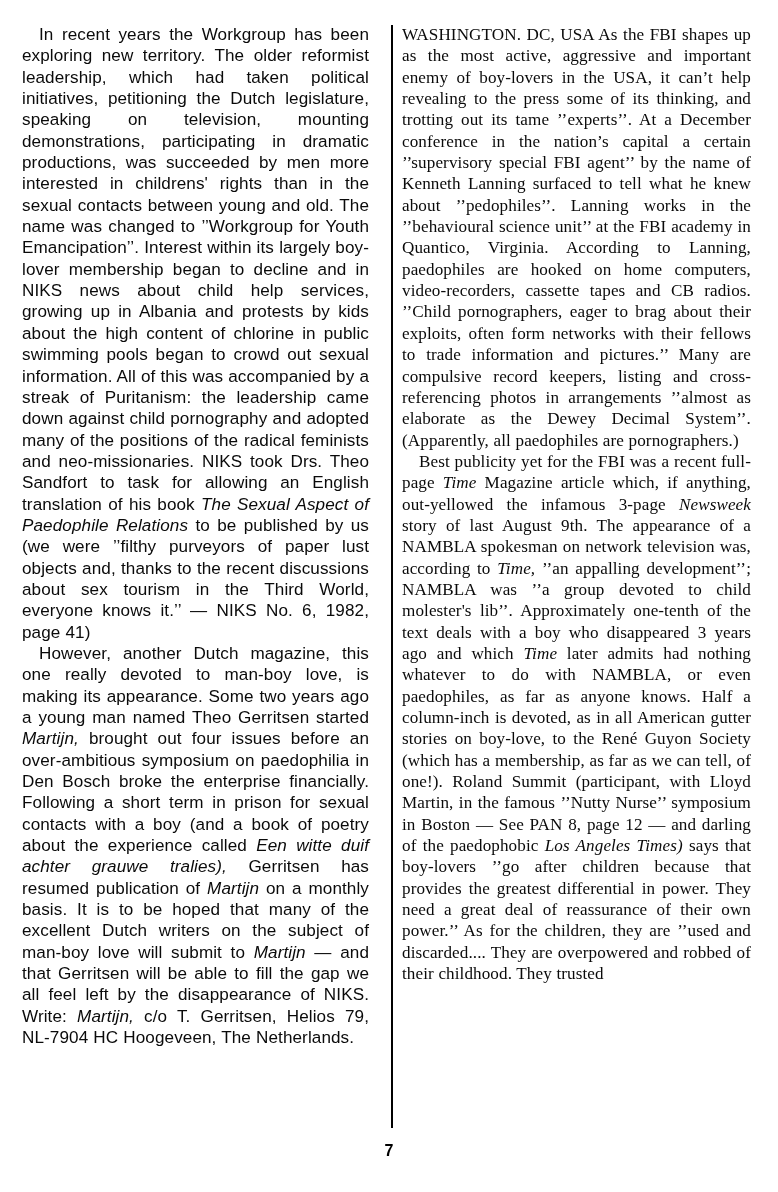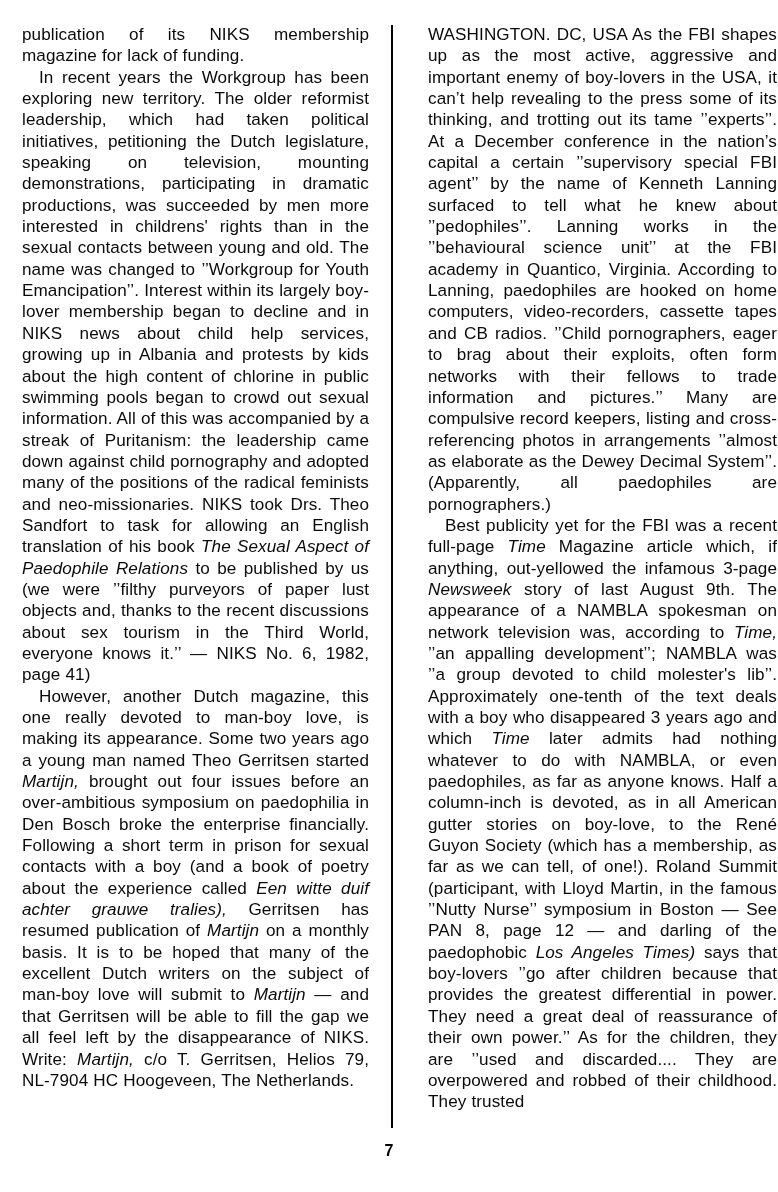--- a/index.html
+++ b/index.html
@@ -44,22 +44,23 @@
     font-weight: 400;
     color: #0a0a0a;
   }
 
   .column-left {
     left: 22px;
     width: 347px;
   }
 
   .column-right {
-    left: 428px;
+    left: 402px;
     width: 349px;
+    font-family: Liberation Serif, serif;
   }
 
   .column p {
     margin: 0;
     text-align: justify;
     text-align-last: left;
   }
 
   .column p.indent {
     text-indent: 17px;
@@ -92,21 +93,20 @@
   }
 </style>
 </head>
 <body>
 
 <div class="page">
 
   <div class="columns">
 
     <div class="column column-left">
-        <p><span>publication of its NIKS membership magazine for lack of funding.</span></p>
         <p class="indent"><span>In recent years the Workgroup has been exploring new territory. The older reformist leadership, which had taken political initiatives, petitioning the Dutch legislature, speaking on television, mounting demonstrations, participating in dramatic productions, was succeeded by men more interested in childrens' rights than in the sexual contacts between young and old. The name was changed to ’’Workgroup for Youth Emancipation’’. Interest within its largely boy-lover membership began to decline and in NIKS news about child help services, growing up in Albania and protests by kids about the high content of chlorine in public swimming pools began to crowd out sexual information. All of this was accompanied by a streak of Puritanism: the leadership came down against child pornography and adopted many of the positions of the radical feminists and neo-missionaries. NIKS took Drs. Theo Sandfort to task for allowing an English translation of his book </span><i>The Sexual Aspect of Paedophile Relations</i><span> to be published by us (we were ’’filthy purveyors of paper lust objects and, thanks to the recent discussions about sex tourism in the Third World, everyone knows it.’’ — NIKS No. 6, 1982, page 41)</span></p>
         <p class="indent"><span>However, another Dutch magazine, this one really devoted to man-boy love, is making its appearance. Some two years ago a young man named Theo Gerritsen started </span><i>Martijn,</i><span> brought out four issues before an over-ambitious symposium on paedophilia in Den Bosch broke the enterprise financially. Following a short term in prison for sexual contacts with a boy (and a book of poetry about the experience called </span><i>Een witte duif achter grauwe tralies),</i><span> Gerritsen has resumed publication of </span><i>Martijn</i><span> on a monthly basis. It is to be hoped that many of the excellent Dutch writers on the subject of man-boy love will submit to </span><i>Martijn</i><span> — and that Gerritsen will be able to fill the gap we all feel left by the disappearance of NIKS. Write: </span><i>Martijn,</i><span> c/o T. Gerritsen, Helios 79, NL-7904 HC Hoogeveen, The Netherlands.</span></p>
       </div>
 
     <div class="column-rule"></div>
 
     <div class="column column-right">
         <p><span>WASHINGTON. DC, USA As the FBI shapes up as the most active, aggressive and important enemy of boy-lovers in the USA, it can’t help revealing to the press some of its thinking, and trotting out its tame ’’experts’’. At a December conference in the nation’s capital a certain ’’supervisory special FBI agent’’ by the name of Kenneth Lanning surfaced to tell what he knew about ’’pedophiles’’. Lanning works in the ’’behavioural science unit’’ at the FBI academy in Quantico, Virginia. According to Lanning, paedophiles are hooked on home computers, video-recorders, cassette tapes and CB radios. ’’Child pornographers, eager to brag about their exploits, often form networks with their fellows to trade information and pictures.’’ Many are compulsive record keepers, listing and cross-referencing photos in arrangements ’’almost as elaborate as the Dewey Decimal System’’. (Apparently, all paedophiles are pornographers.)</span></p>
         <p class="indent"><span>Best publicity yet for the FBI was a recent full-page </span><i>Time</i><span> Magazine article which, if anything, out-yellowed the infamous 3-page </span><i>Newsweek</i><span> story of last August 9th. The appearance of a NAMBLA spokesman on network television was, according to </span><i>Time,</i><span> ’’an appalling development’’; NAMBLA was ’’a group devoted to child molester's lib’’. Approximately one-tenth of the text deals with a boy who disappeared 3 years ago and which </span><i>Time</i><span> later admits had nothing whatever to do with NAMBLA, or even paedophiles, as far as anyone knows. Half a column-inch is devoted, as in all American gutter stories on boy-love, to the René Guyon Society (which has a membership, as far as we can tell, of one!). Roland Summit (participant, with Lloyd Martin, in the famous ’’Nutty Nurse’’ symposium in Boston — See PAN 8, page 12 — and darling of the paedophobic </span><i>Los Angeles Times)</i><span> says that boy-lovers ’’go after children because that provides the greatest differential in power. They need a great deal of reassurance of their own power.’’ As for the children, they are ’’used and discarded.... They are overpowered and robbed of their childhood. They trusted</span></p>
       </div>

